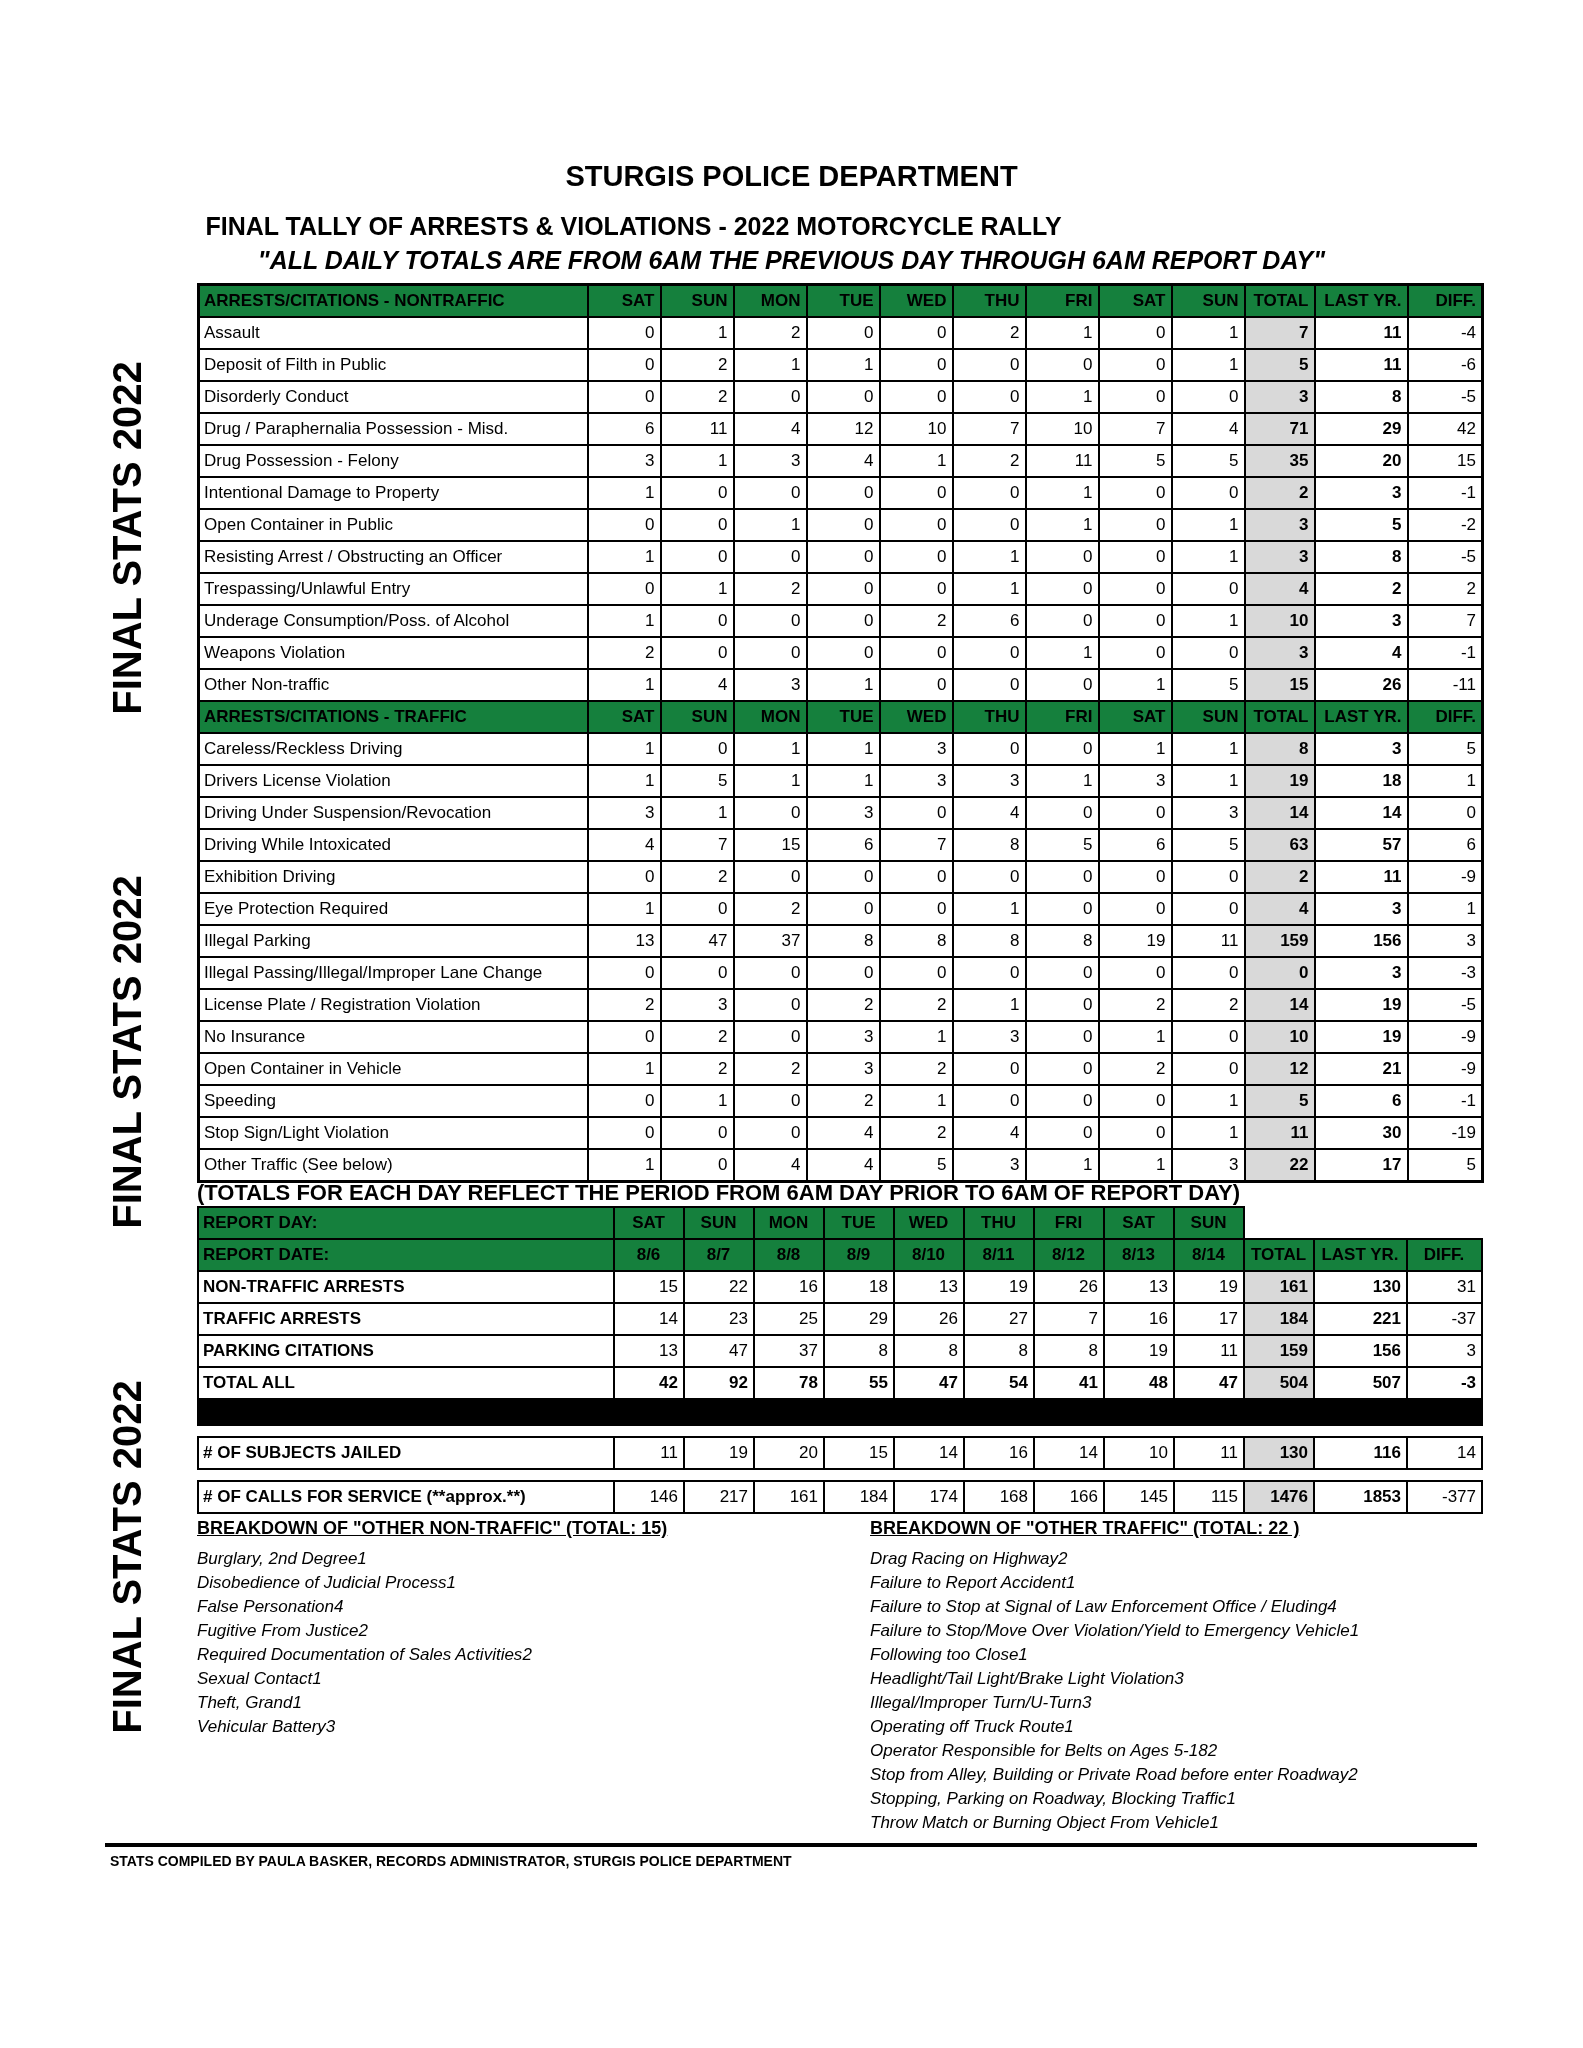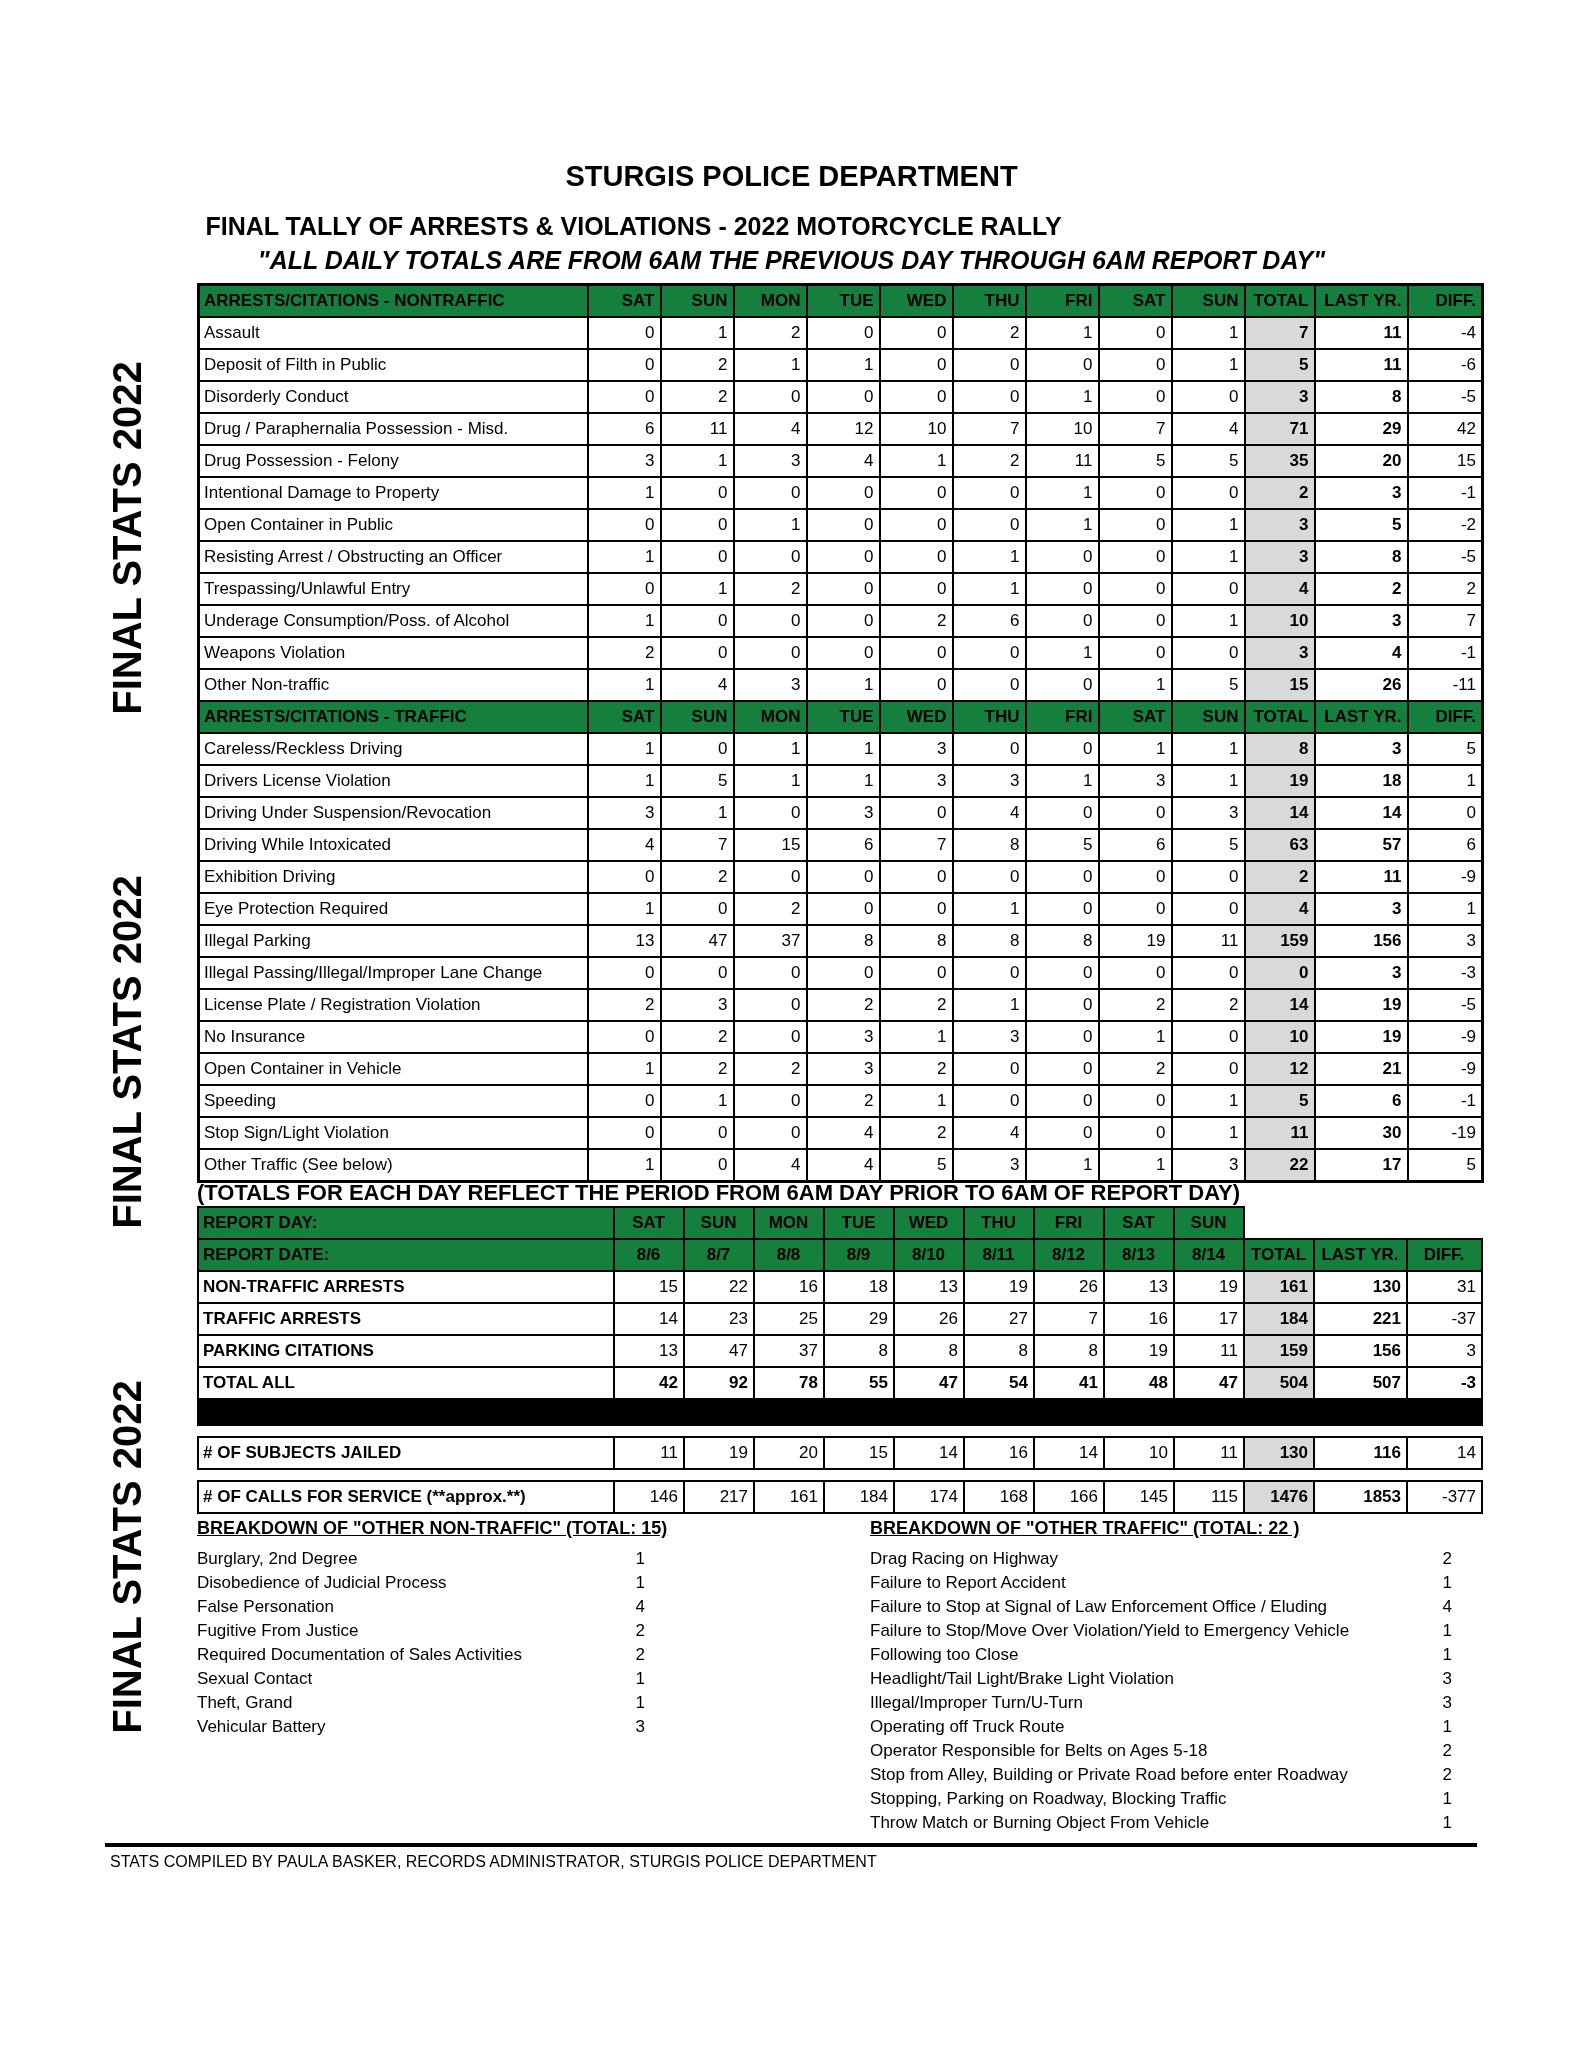--- a/index.html
+++ b/index.html
@@ -33,25 +33,25 @@
   .sumlbl{font-weight:bold;margin-top:20px;}
   .itl{font-weight:bold;margin-left:44px;}
   .nocell{border:none;background:#ffffff;}
   .blackbar{background:#000;border:2px solid #000;height:24px;}
   .gapcell{border:none;background:#fff;height:10px;}
 
   .note{top:1180px;left:197px;font-size:22px;font-weight:bold;white-space:nowrap;}
 
   .bd-col{font-size:17px;}
   .bd-title{font-size:18px;font-weight:bold;text-decoration:underline;margin-bottom:8px;white-space:nowrap;}
-  .bd-item{display:flex;justify-content:space-between;line-height:24px;white-space:nowrap;}
+  .bd-item{display:flex;line-height:24px;white-space:nowrap;font-style:italic;}
   .bd-item span{display:block;}
 
   .footer-line{top:1843px;left:105px;width:1372px;height:4px;background:#000;}
-  .footer-text{top:1853px;left:110px;font-size:16px;font-weight:normal;white-space:nowrap;}
+  .footer-text{top:1853px;left:110px;font-size:14px;font-weight:bold;white-space:nowrap;}
 </style>
 </head>
 <body>
 
 <div class="abs title1">STURGIS POLICE DEPARTMENT</div>
 <div class="abs title2">FINAL TALLY OF ARRESTS &amp; VIOLATIONS - 2022 MOTORCYCLE RALLY</div>
 <div class="abs title3">"ALL DAILY TOTALS ARE FROM 6AM THE PREVIOUS DAY THROUGH 6AM REPORT DAY"</div>
 
 <div class="vlabel" style="top:513px;">FINAL STATS 2022</div>
 <div class="vlabel" style="top:1027px;">FINAL STATS 2022</div>

